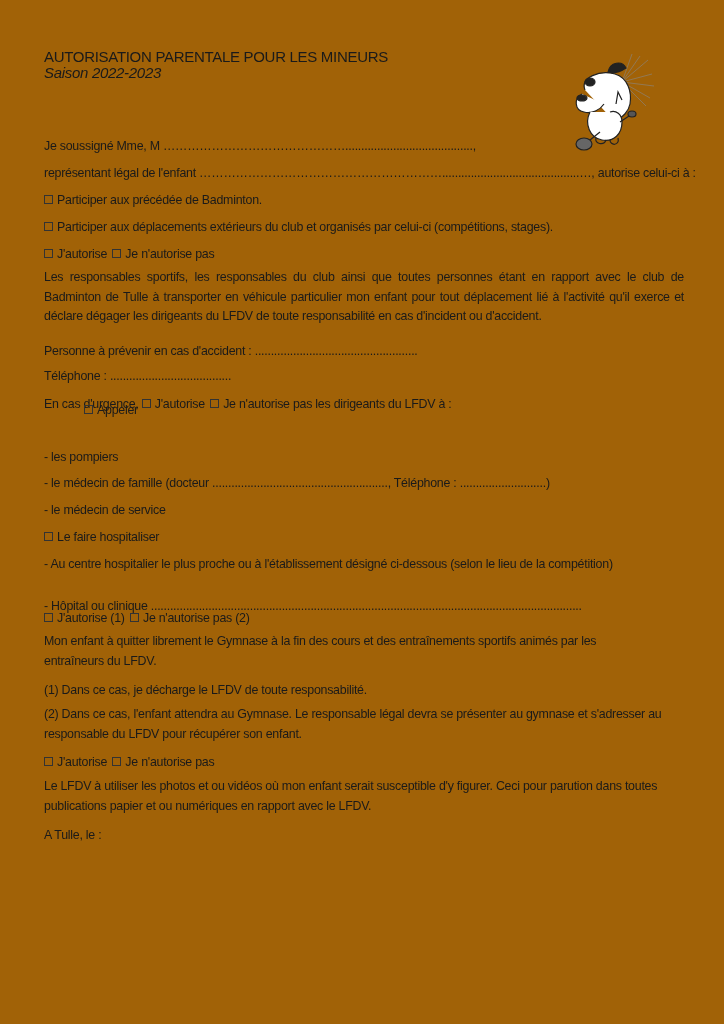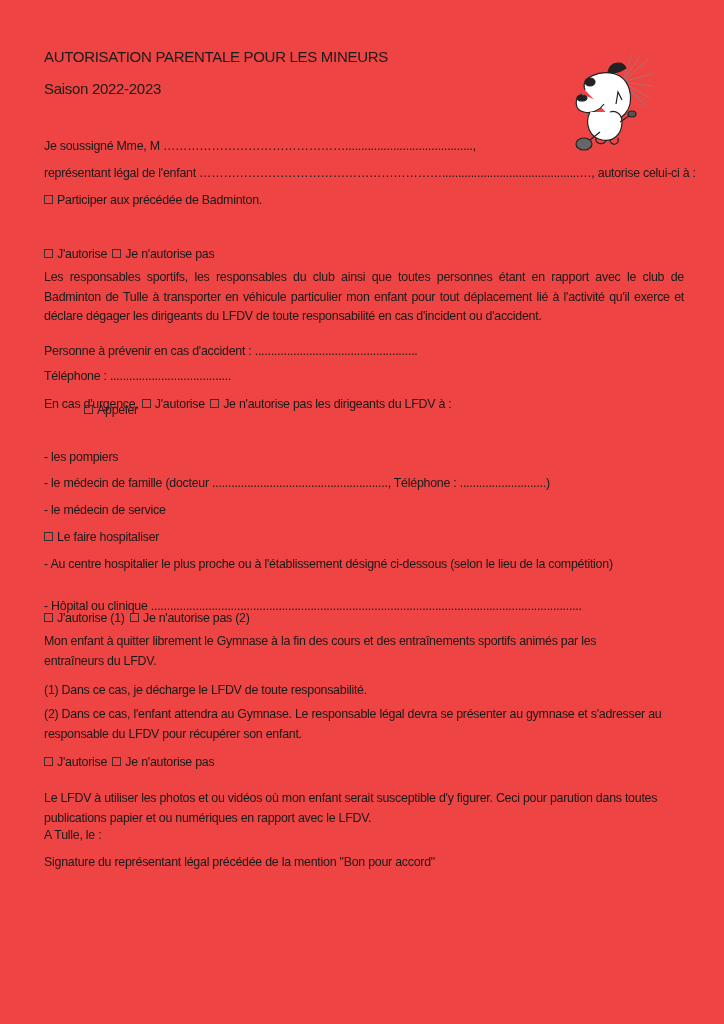--- a/index.html
+++ b/index.html
@@ -12,21 +12,21 @@
       height: 1024px;
       position: relative;
       overflow: hidden;
       font-family: "Liberation Sans", sans-serif;
       color: #1a1a1a;
     }
     .page {
       position: absolute;
       left: 0; top: 0;
       width: 724px; height: 1024px;
-      background: #ef4444;
+      background: #a16207;
     }
     .line {
       position: absolute;
       left: 44px;
       font-size: 12.4px;
       line-height: 16px;
       white-space: nowrap;
       letter-spacing: -0.25px;
     }
     .title {
@@ -61,21 +61,21 @@
       width: 100px;
       height: 100px;
     }
   </style>
 </head>
 <body>
 
 <div class="page">
 
   <div class="title" style="top:48px;">AUTORISATION PARENTALE POUR LES MINEURS</div>
-  <div class="title" style="top:80px;">Saison 2022-2023</div>
+  <div class="title" style="top:64px;font-style:italic;">Saison 2022-2023</div>
 
   <svg class="mascot" viewBox="0 0 100 100">
     <g stroke="#222" stroke-width="1.2" fill="none">
 
       <g stroke="#888" stroke-width="0.6">
         <line x1="62" y1="30" x2="88" y2="8"></line>
         <line x1="62" y1="30" x2="92" y2="22"></line>
         <line x1="62" y1="30" x2="94" y2="34"></line>
         <line x1="62" y1="30" x2="90" y2="46"></line>
         <line x1="62" y1="30" x2="80" y2="4"></line>
@@ -104,20 +104,23 @@
       <line x1="40" y1="80" x2="30" y2="88"></line>
       <ellipse cx="24" cy="92" rx="8" ry="6" fill="#666"></ellipse>
     </g>
   </svg>
 
   <div class="line" style="top:138px;">Je soussigné Mme, M ………………………………………........................................,</div>
   <div class="line" style="top:165px;">représentant légal de l'enfant ……………………………………………………...........................................…, autorise celui-ci à :</div>
 
   <div class="line" style="top:192px;">
     <span class="box"></span><span>Participer aux précédée de Badminton.</span>
+  </div>
+  <div class="line" style="top:219px;">
+    <span class="box"></span><span>Participer aux déplacements extérieurs du club et organisés par celui-ci (compétitions, stages).</span>
   </div>
 
   <div class="line" style="top:246px;">
     <span class="box"></span><span>J'autorise</span>
     <span class="box" style="margin-left:2px;"></span><span>Je n'autorise pas</span>
   </div>
 
   <div class="para justify" style="top:268px;">Les responsables sportifs, les responsables du club ainsi que toutes personnes étant en rapport avec le club de Badminton de Tulle à transporter en véhicule particulier mon enfant pour tout déplacement lié à l'activité qu'il exerce et déclare dégager les dirigeants du LFDV de toute responsabilité en cas d'incident ou d'accident.</div>
 
   <div class="line" style="top:343px;">Personne à prévenir en cas d'accident : ...................................................</div>
@@ -150,18 +153,17 @@
   <div class="para" style="top:632px; width:600px;">Mon enfant à quitter librement le Gymnase à la fin des cours et des entraînements sportifs animés par les entraîneurs du LFDV.</div>
 
   <div class="line" style="top:682px;">(1) Dans ce cas, je décharge le LFDV de toute responsabilité.</div>
   <div class="para" style="top:705px; width:650px;">(2) Dans ce cas, l'enfant attendra au Gymnase. Le responsable légal devra se présenter au gymnase et s'adresser au responsable du LFDV pour récupérer son enfant.</div>
 
   <div class="line" style="top:754px;">
     <span class="box"></span><span>J'autorise</span>
     <span class="box" style="margin-left:2px;"></span><span>Je n'autorise pas</span>
   </div>
 
-  <div class="para" style="top:777px; width:650px;margin-top:12px;">Le LFDV à utiliser les photos et ou vidéos où mon enfant serait susceptible d'y figurer. Ceci pour parution dans toutes publications papier et ou numériques en rapport avec le LFDV.</div>
+  <div class="para" style="top:777px; width:650px;">Le LFDV à utiliser les photos et ou vidéos où mon enfant serait susceptible d'y figurer. Ceci pour parution dans toutes publications papier et ou numériques en rapport avec le LFDV.</div>
 
   <div class="line" style="top:827px;text-align:center;">A Tulle, le :</div>
-  <div class="line" style="top:854px;">Signature du représentant légal précédée de la mention "Bon pour accord"</div>
 
 </div>
 
 </body></html>

